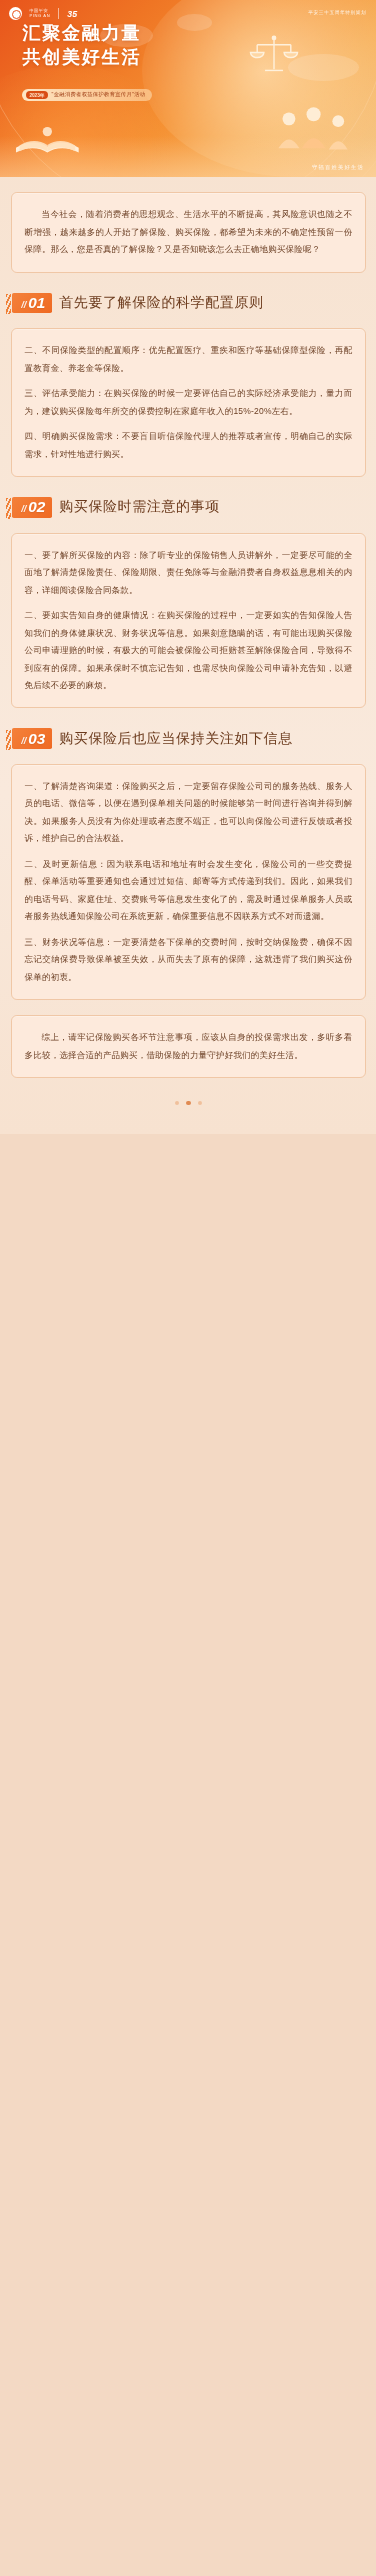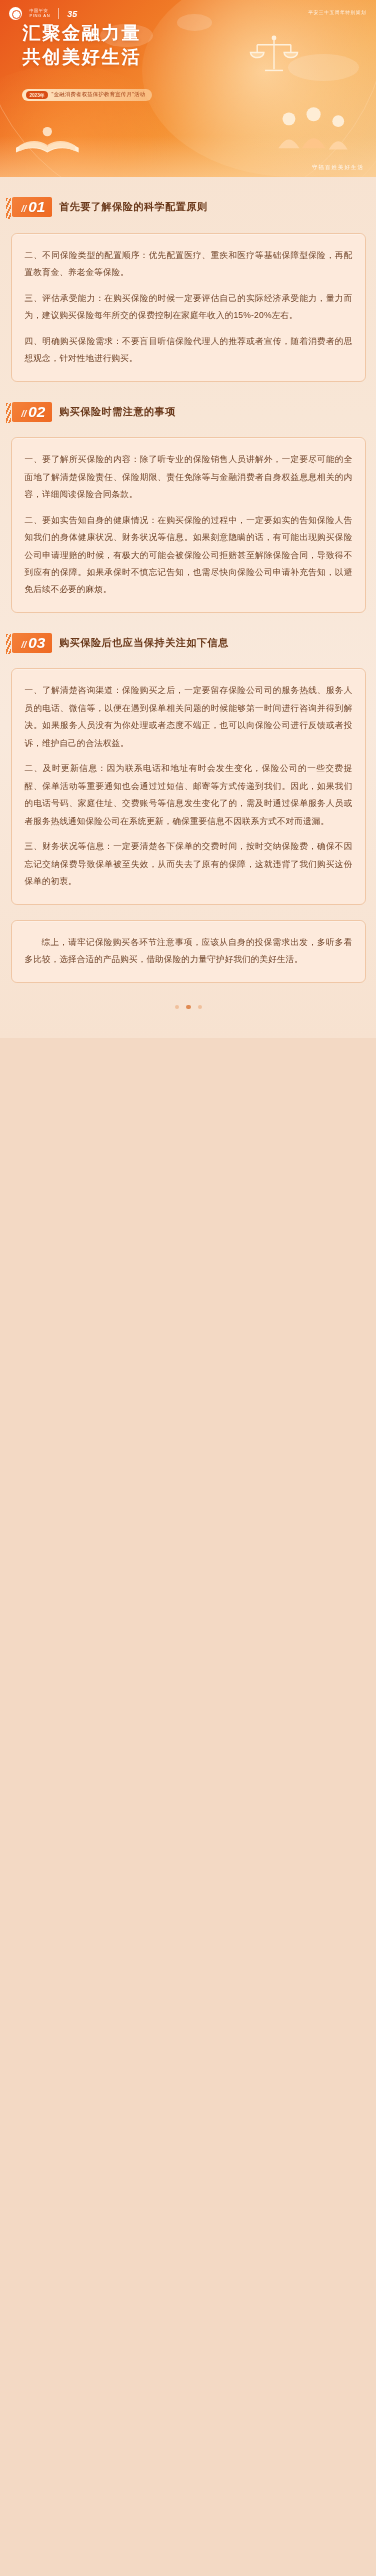--- a/index.html
+++ b/index.html
@@ -236,22 +236,22 @@
     left: -5.9px; top: 1.2px;
     width: 4.7px; height: 100%;
     background: repeating-linear-gradient(115deg, #f08037 0 1.8px, transparent 1.8px 3.5px);
   }
   .section-head .num .slash {
     font-size: 9.4px;
     margin-right: 1.8px;
     opacity: .9;
   }
   .section-head .stitle {
-    font-size: 10px;
-    font-weight: bold;
+    font-size: 14px;
+    font-weight: normal;
     color: #6b3a1c;
     letter-spacing: 0.6px;
   }
 
   .dots {
     text-align: center;
     margin: 17.7px 0 3.5px;
   }
   .dots span {
     display: inline-block;
@@ -330,32 +330,35 @@
       <span class="yr">2023年</span>
       <span class="txt">"金融消费者权益保护教育宣传月"活动</span>
     </div>
 
     <div class="banner-ground"></div>
     <div class="banner-bottom-tag">守福百姓美好生活</div>
   </div>
 
   <div class="wrap">
 
+    <div class="card">
+      <p class="indent">当今社会，随着消费者的思想观念、生活水平的不断提高，其风险意识也随之不断增强，越来越多的人开始了解保险、购买保险，都希望为未来的不确定性预留一份保障。那么，您是否真的了解保险？又是否知晓该怎么去正确地购买保险呢？</p>
+    </div>
 
     <div class="section-head">
       <span class="num">
           <span class="slash">//</span>
           <span>01</span>
         </span>
       <span class="stitle">首先要了解保险的科学配置原则</span>
     </div>
     <div class="card">
       <p>二、不同保险类型的配置顺序：优先配置医疗、重疾和医疗等基础保障型保险，再配置教育金、养老金等保险。</p>
       <p>三、评估承受能力：在购买保险的时候一定要评估自己的实际经济承受能力，量力而为，建议购买保险每年所交的保费控制在家庭年收入的15%-20%左右。</p>
-      <p>四、明确购买保险需求：不要盲目听信保险代理人的推荐或者宣传，随着消费者的思想观念，针对性地进行购买。</p>
+      <p>四、明确购买保险需求：不要盲目听信保险代理人的推荐或者宣传，明确自己的实际需求，针对性地进行购买。</p>
     </div>
 
     <div class="section-head">
       <span class="num">
           <span class="slash">//</span>
           <span>02</span>
         </span>
       <span class="stitle">购买保险时需注意的事项</span>
     </div>
     <div class="card">

